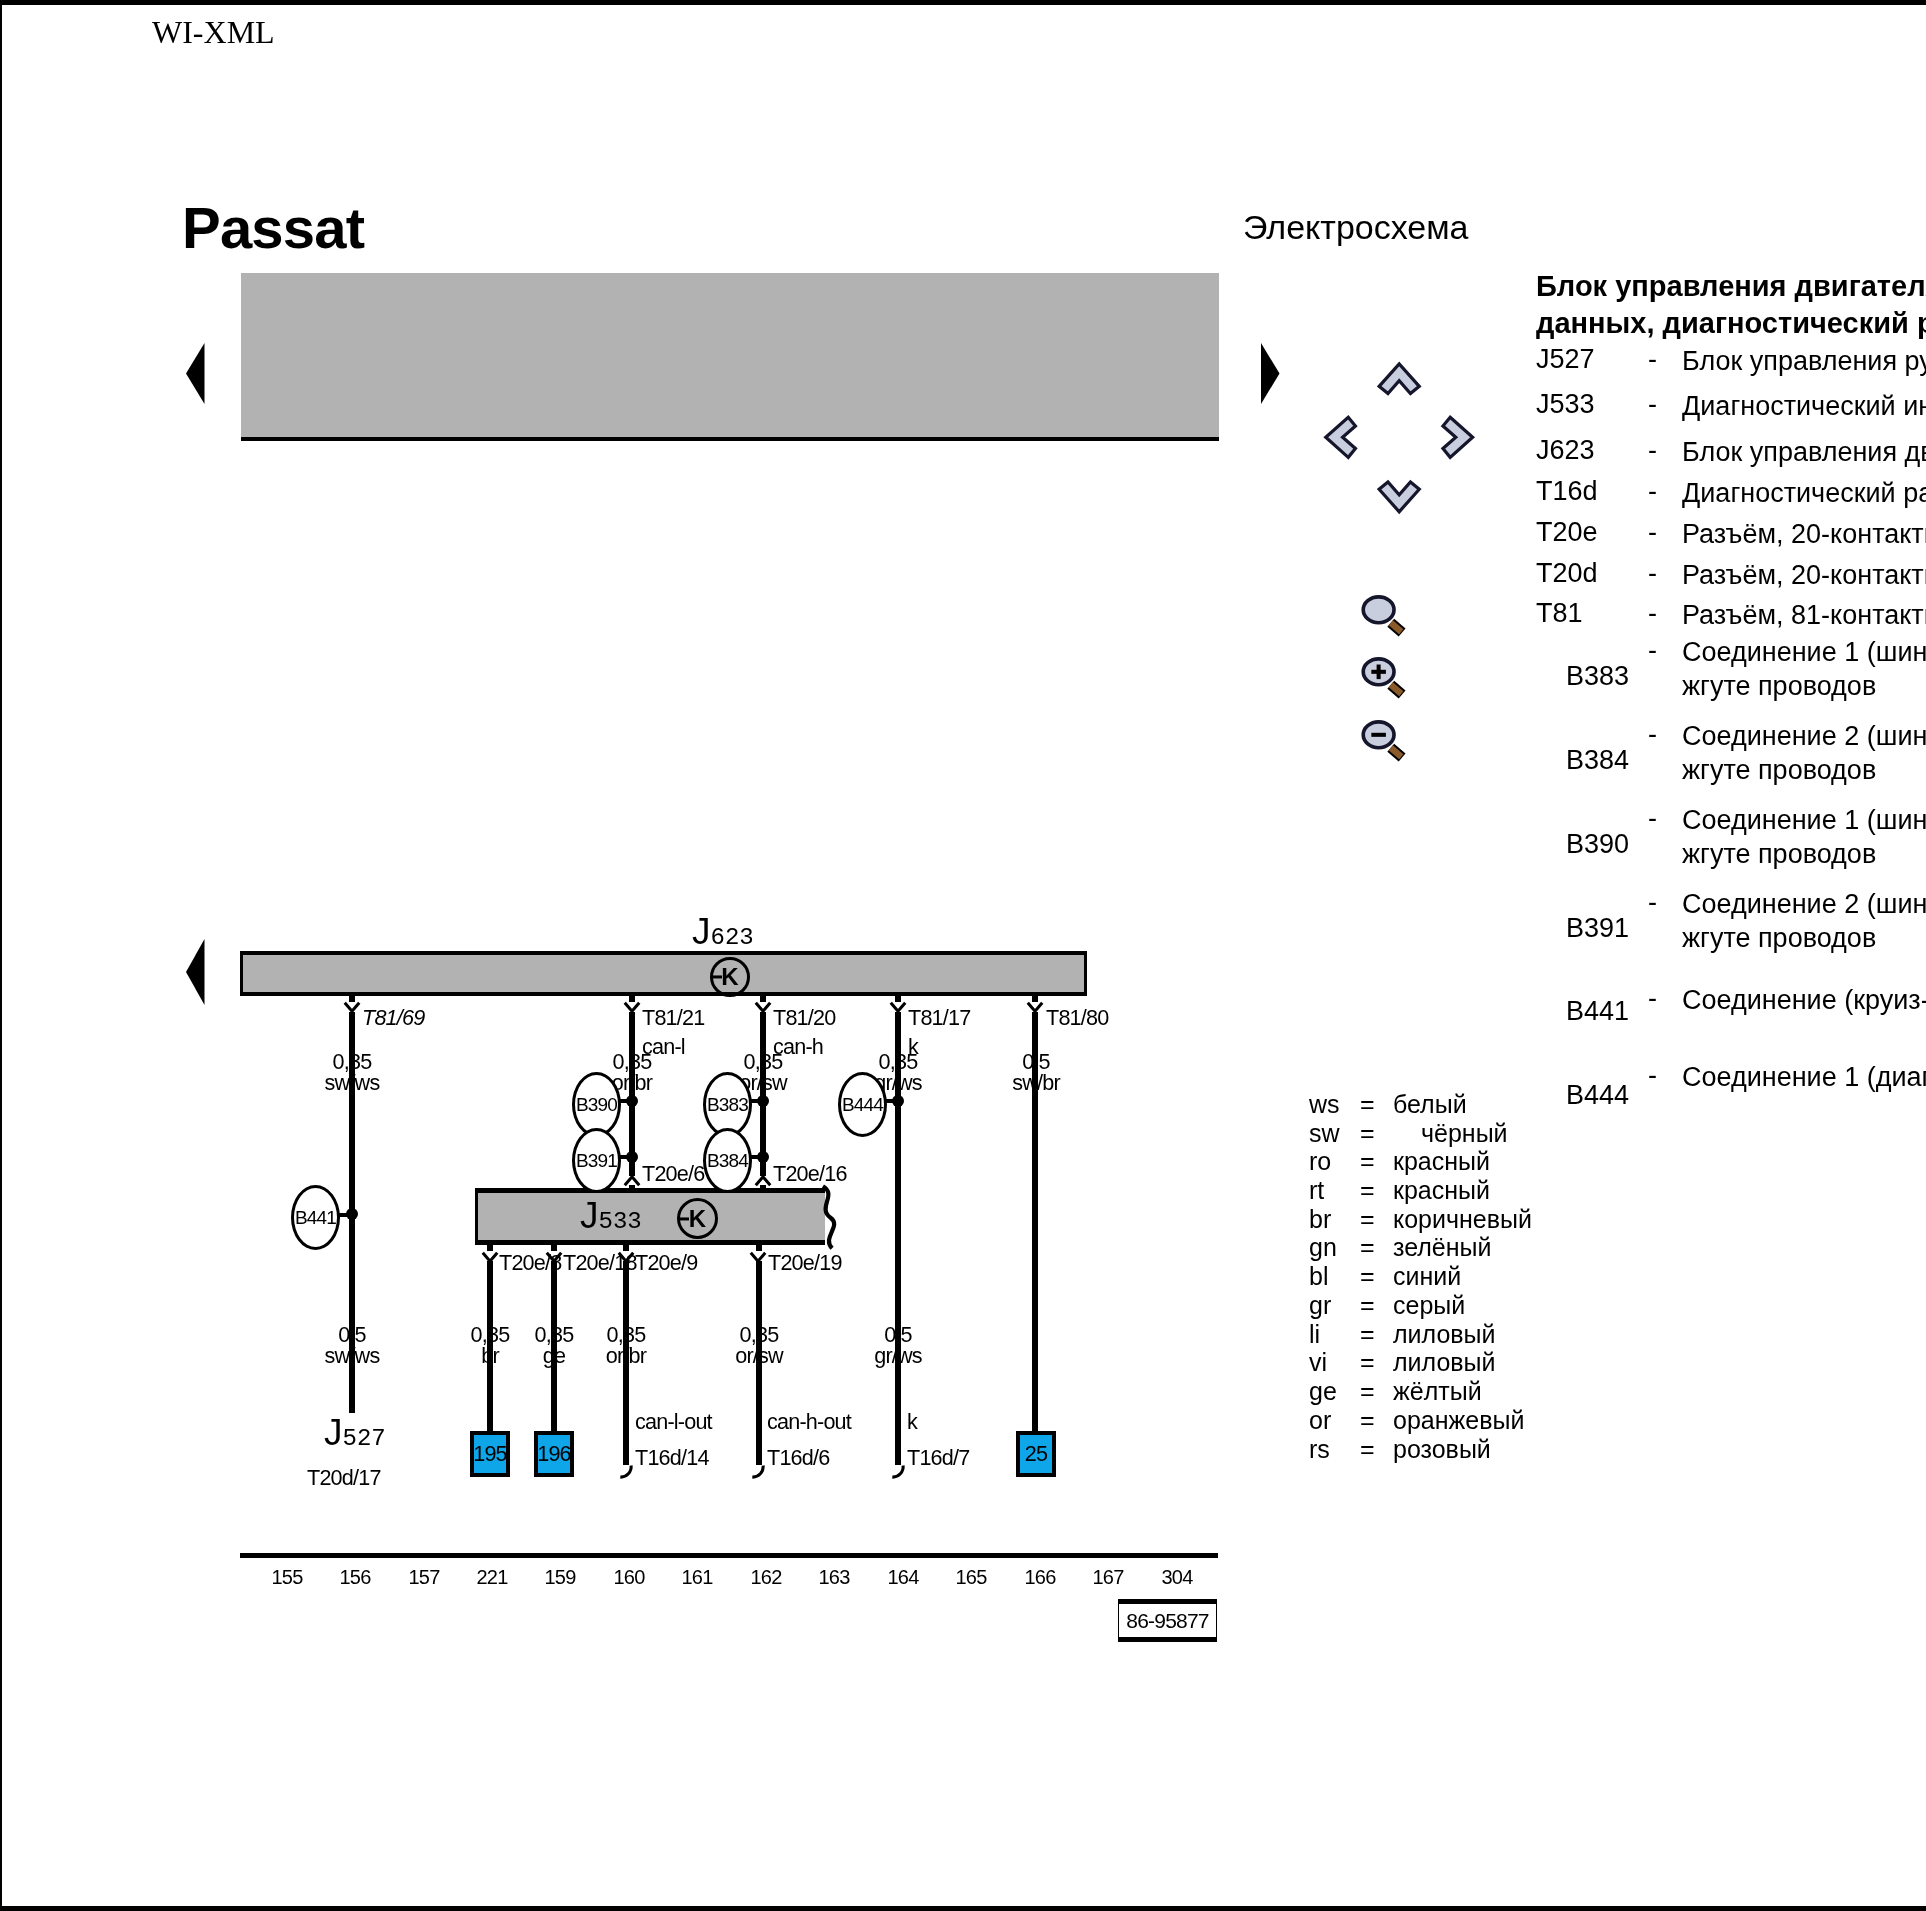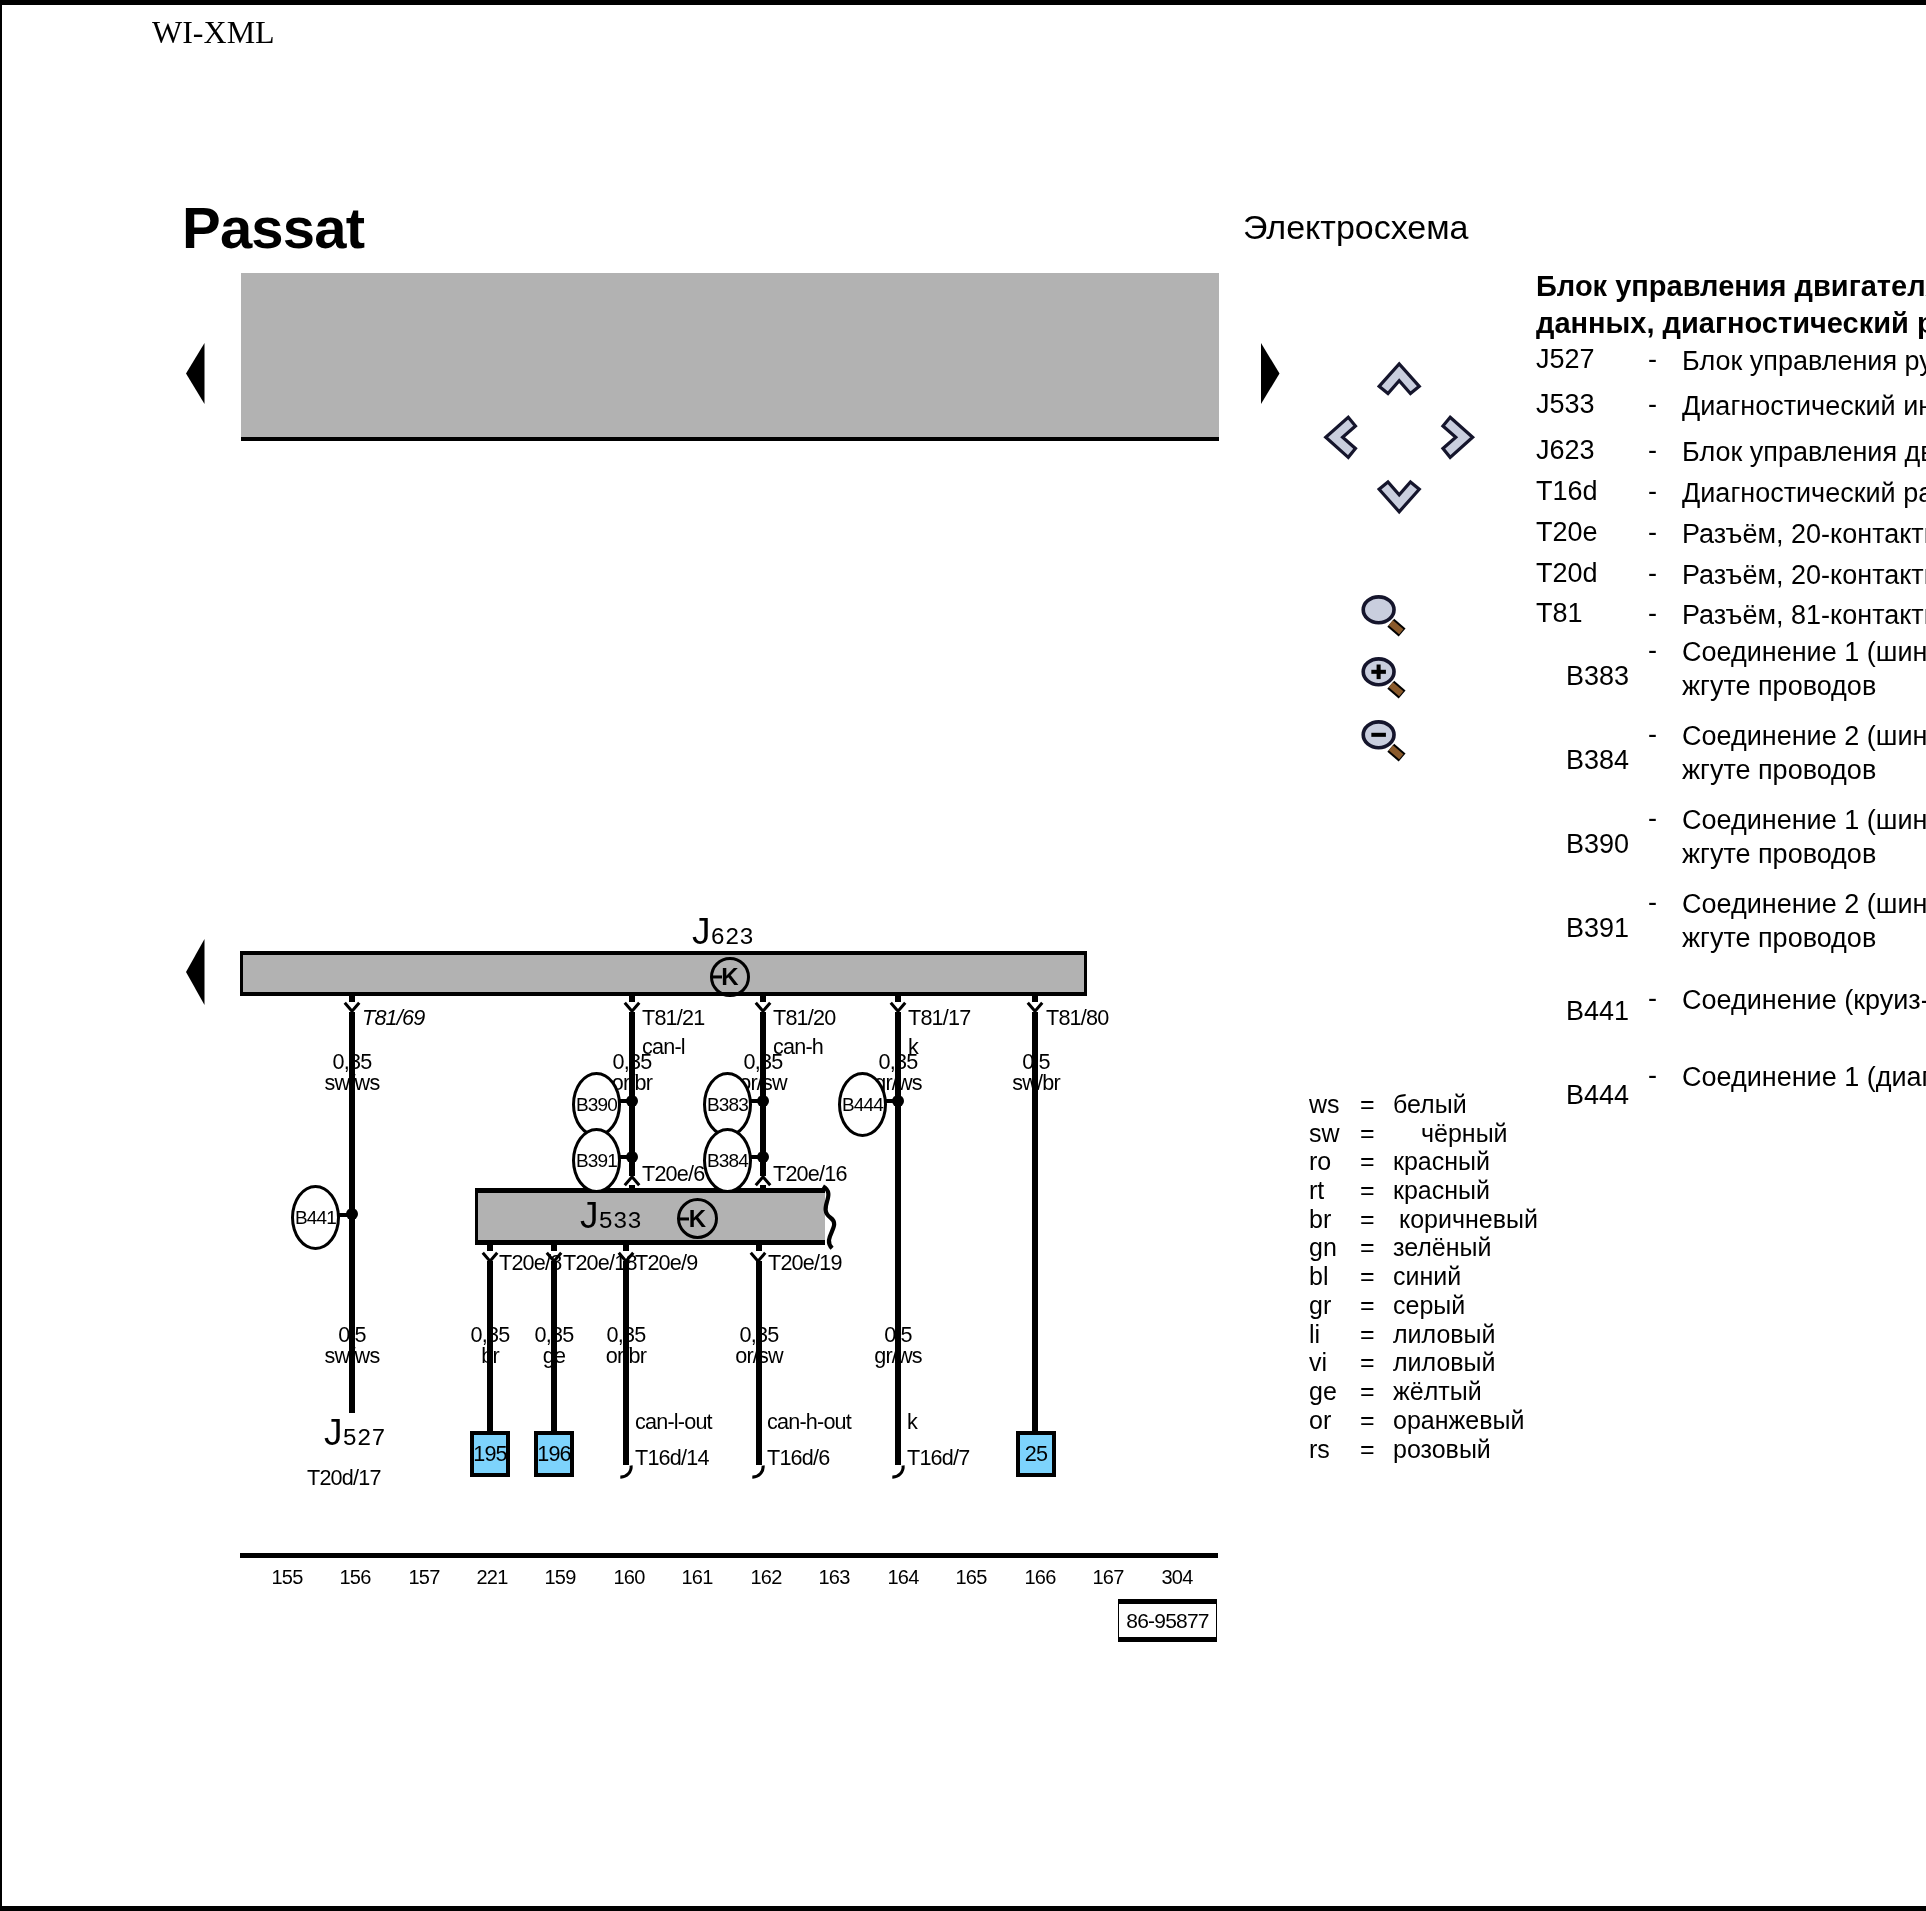--- a/index.html
+++ b/index.html
@@ -30,21 +30,21 @@
   .bigJ{font-size:37px;}
   .subN{font-size:24px;font-family:Liberation Mono, monospace;}
   .kcircle{position:absolute; border:3.5px solid #000; border-radius:50%; background:transparent;
            display:flex; align-items:center; justify-content:center; font-size:24px; font-weight:bold;}
   .kcircle .ktick{position:absolute; left:-0.8px; top:50%; width:10px; height:3.1px; background:#000; transform:translateY(-50%);}
   .bcircle{position:absolute; width:43px; height:59px; border:3.5px solid #000; border-radius:50%;
            background:#fff; display:flex; align-items:center; justify-content:center;
            font-size:19px; letter-spacing:-0.8px; z-index:3;}
   .tap{position:absolute; height:3.9px; background:#000; z-index:2;}
   .dot{position:absolute; width:12.3px; height:12.3px; background:#000; border-radius:50%; z-index:3;}
-  .tbox{position:absolute; width:40px; height:46px; border:4.6px solid #000; background:#7dd3fc; box-sizing:border-box;
+  .tbox{position:absolute; width:40px; height:46px; border:4.6px solid #000; background:#0ea5e9; box-sizing:border-box;
         display:flex; align-items:center; justify-content:center; font-size:21.6px; letter-spacing:-0.8px; z-index:3;}
   .stamp{position:absolute; border:1.9px solid #000; border-top-width:5px; border-bottom-width:5px;
          background:#fff; display:flex; align-items:center; justify-content:center; font-size:21px; letter-spacing:-0.8px;}
   .trk{position:absolute; font-size:20px; letter-spacing:-0.8px; transform:translateX(-50%);}
   .rule{position:absolute; background:#000;}
   .tri-left{position:absolute; background:#000; clip-path:polygon(100% 0, 100% 100%, 0 50%);}
   .tri-right{position:absolute; background:#000; clip-path:polygon(0 0, 0 100%, 100% 50%);}
   svg{display:block; overflow:visible;}
 </style>
 </head>
@@ -179,21 +179,21 @@
       <div class="abs col-eq" style="left:1358px; top:1114px;">=</div>
       <div class="abs col-name" style="left:1391px; top:1114px;margin-left:28px;">чёрный</div>
       <div class="abs col-abbr" style="left:1307px; top:1142px;">ro</div>
       <div class="abs col-eq" style="left:1358px; top:1142px;">=</div>
       <div class="abs col-name" style="left:1391px; top:1142px;">красный</div>
       <div class="abs col-abbr" style="left:1307px; top:1171px;">rt</div>
       <div class="abs col-eq" style="left:1358px; top:1171px;">=</div>
       <div class="abs col-name" style="left:1391px; top:1171px;">красный</div>
       <div class="abs col-abbr" style="left:1307px; top:1200px;">br</div>
       <div class="abs col-eq" style="left:1358px; top:1200px;">=</div>
-      <div class="abs col-name" style="left:1391px; top:1200px;margin-left:6px;">коричневый</div>
+      <div class="abs col-name" style="left:1391px; top:1200px;">коричневый</div>
       <div class="abs col-abbr" style="left:1307px; top:1228px;">gn</div>
       <div class="abs col-eq" style="left:1358px; top:1228px;">=</div>
       <div class="abs col-name" style="left:1391px; top:1228px;">зелёный</div>
       <div class="abs col-abbr" style="left:1307px; top:1257px;">bl</div>
       <div class="abs col-eq" style="left:1358px; top:1257px;">=</div>
       <div class="abs col-name" style="left:1391px; top:1257px;">синий</div>
       <div class="abs col-abbr" style="left:1307px; top:1286px;">gr</div>
       <div class="abs col-eq" style="left:1358px; top:1286px;">=</div>
       <div class="abs col-name" style="left:1391px; top:1286px;">серый</div>
       <div class="abs col-abbr" style="left:1307px; top:1315px;">li</div>

